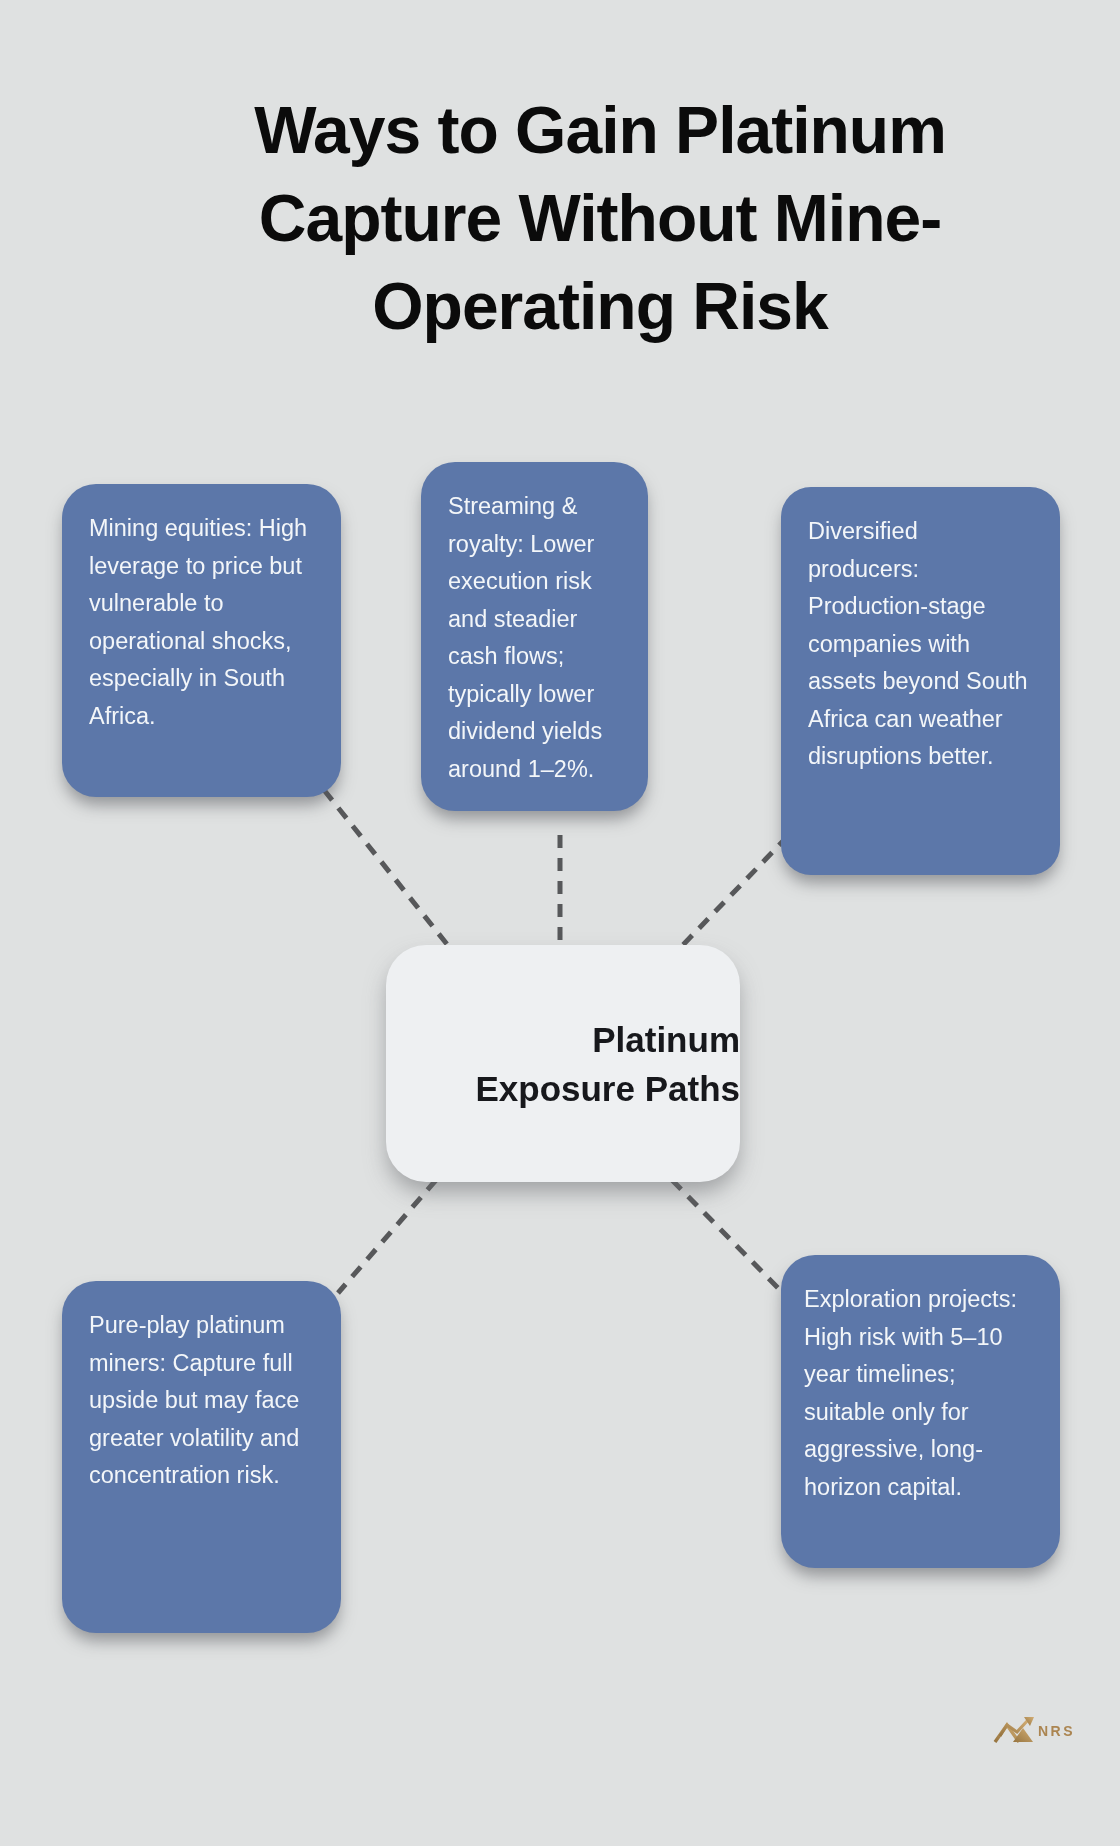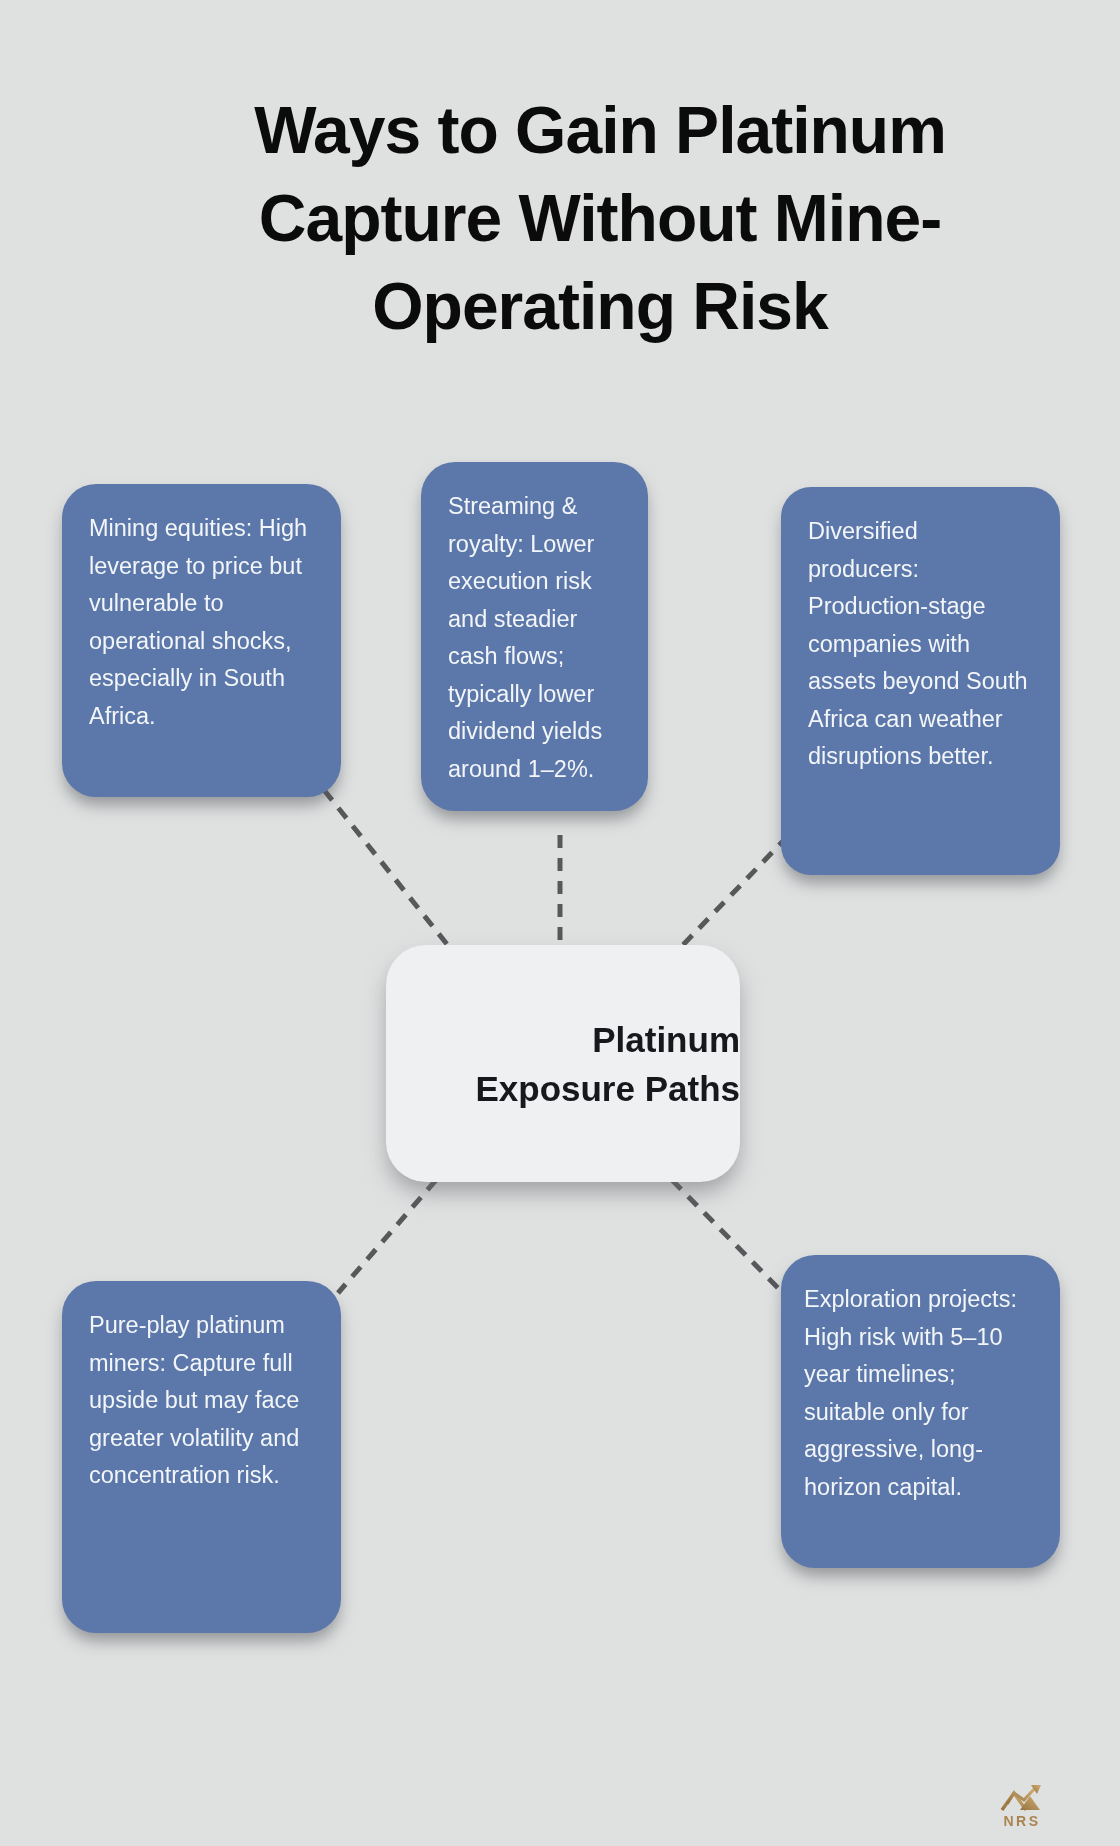--- a/index.html
+++ b/index.html
@@ -85,24 +85,24 @@
     font-weight: 700;
     font-size: 35px;
     line-height: 49px;
   }
 
   
   .logo {
     position: absolute;
     z-index: 2;
     left: 992px;
-    top: 1784px;
+    top: 1716px;
     width: 60px;
     display: flex;
-    flex-direction: column;
+    flex-direction: row;
     align-items: center;
   }
   .logo svg { display: block; }
   .logo-text {
     margin-top: 1px;
     font-weight: 700;
     font-size: 14px;
     letter-spacing: 2.5px;
     color: #ab8551;
   }

